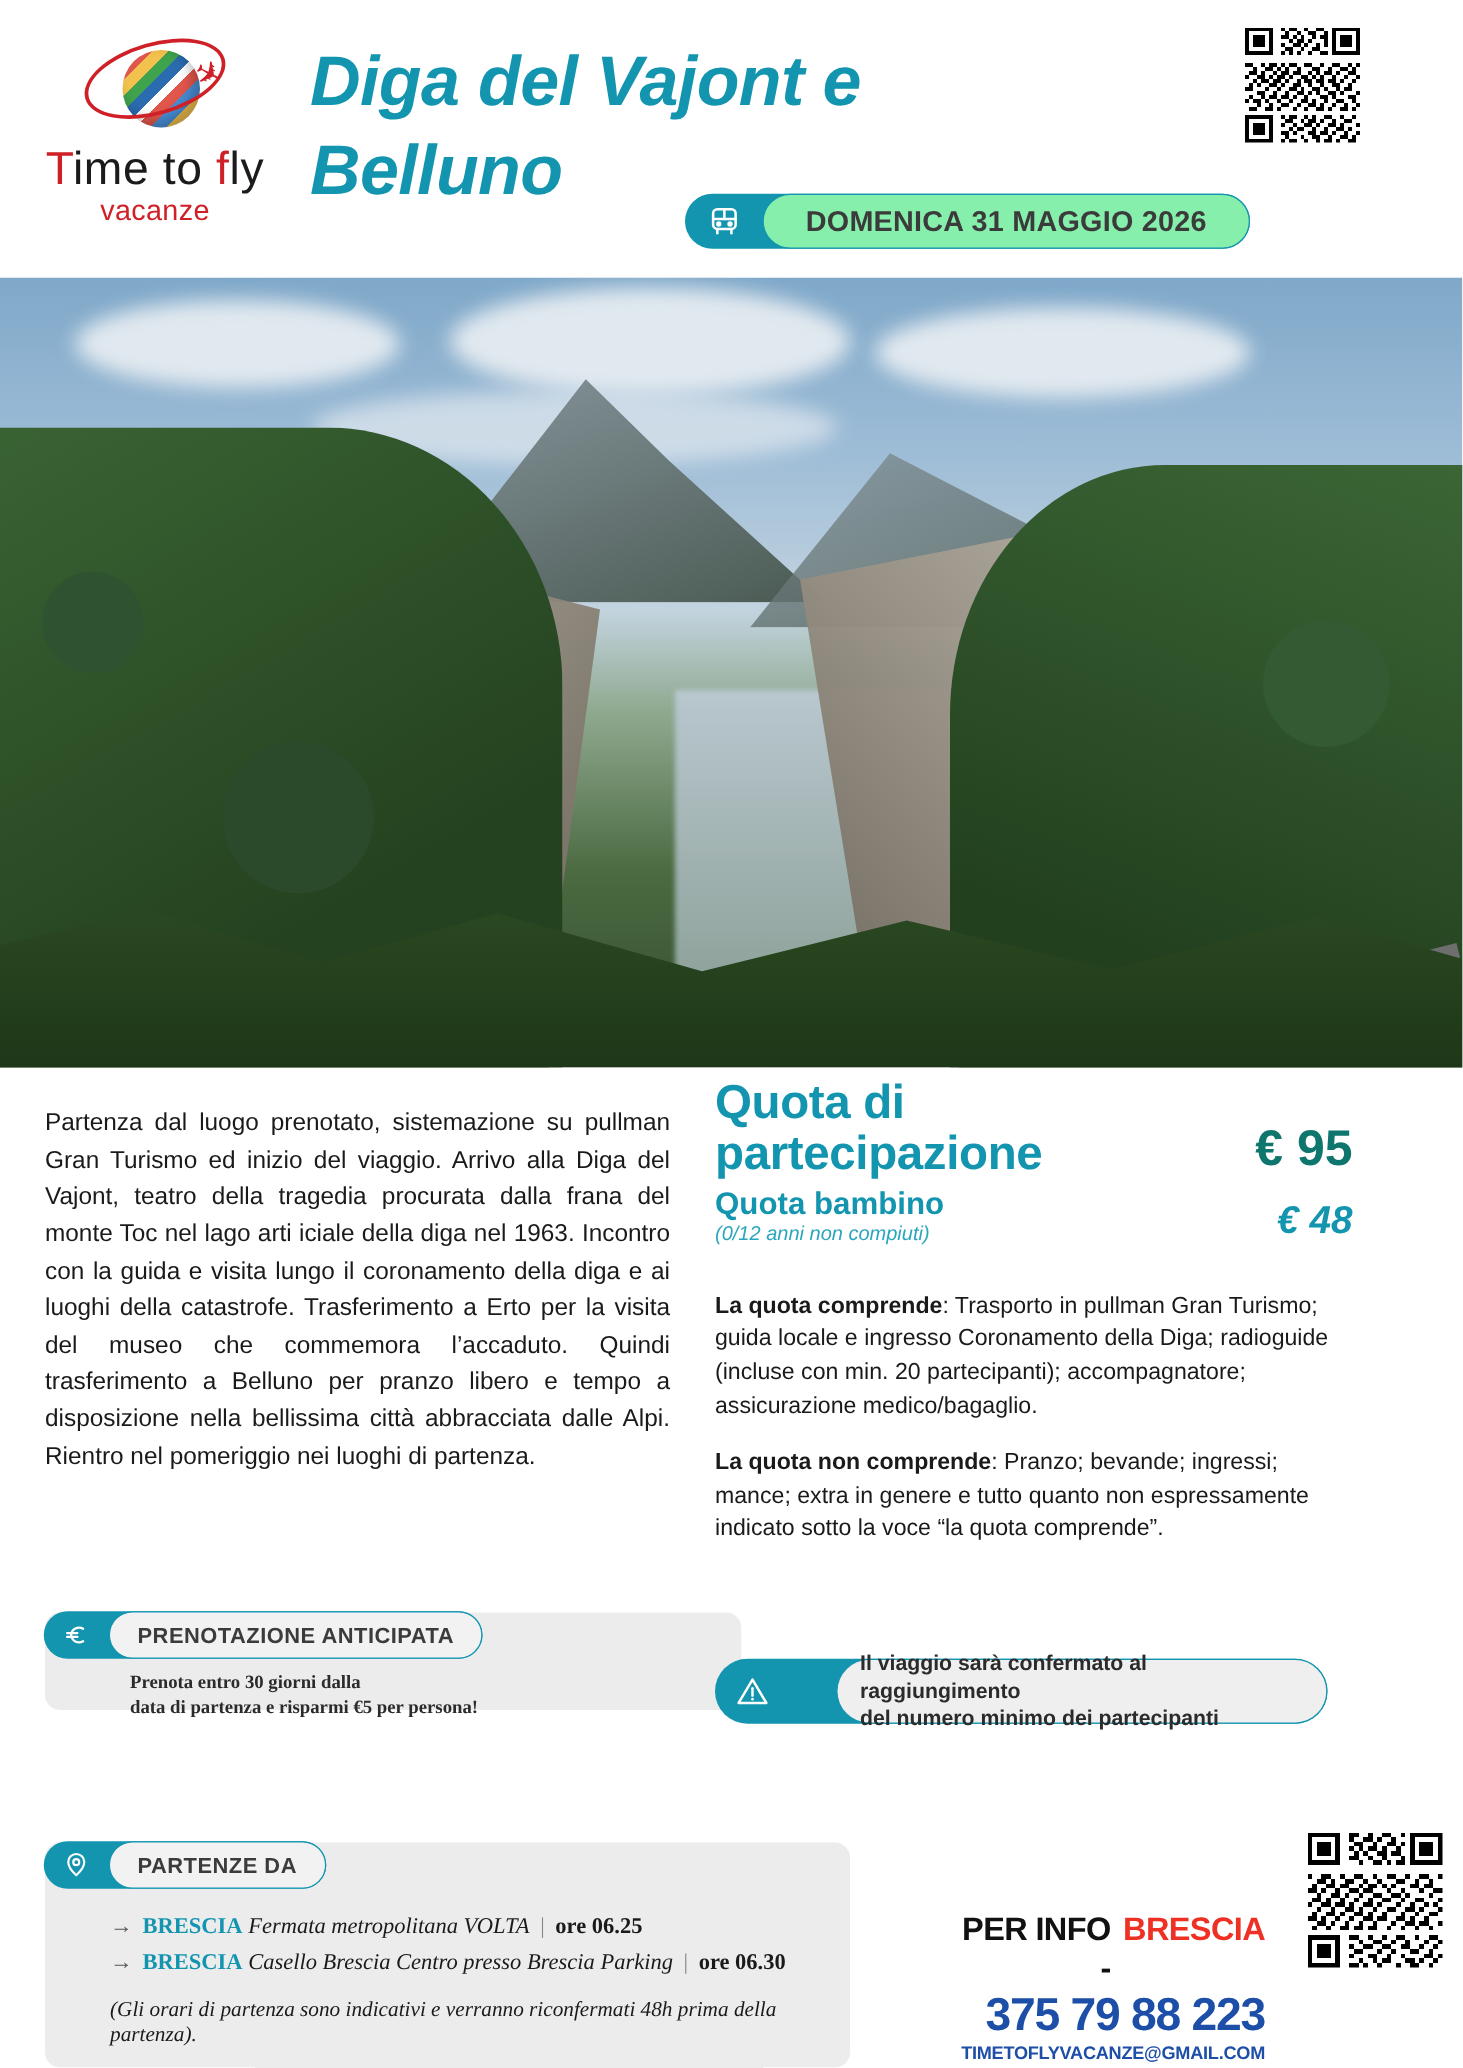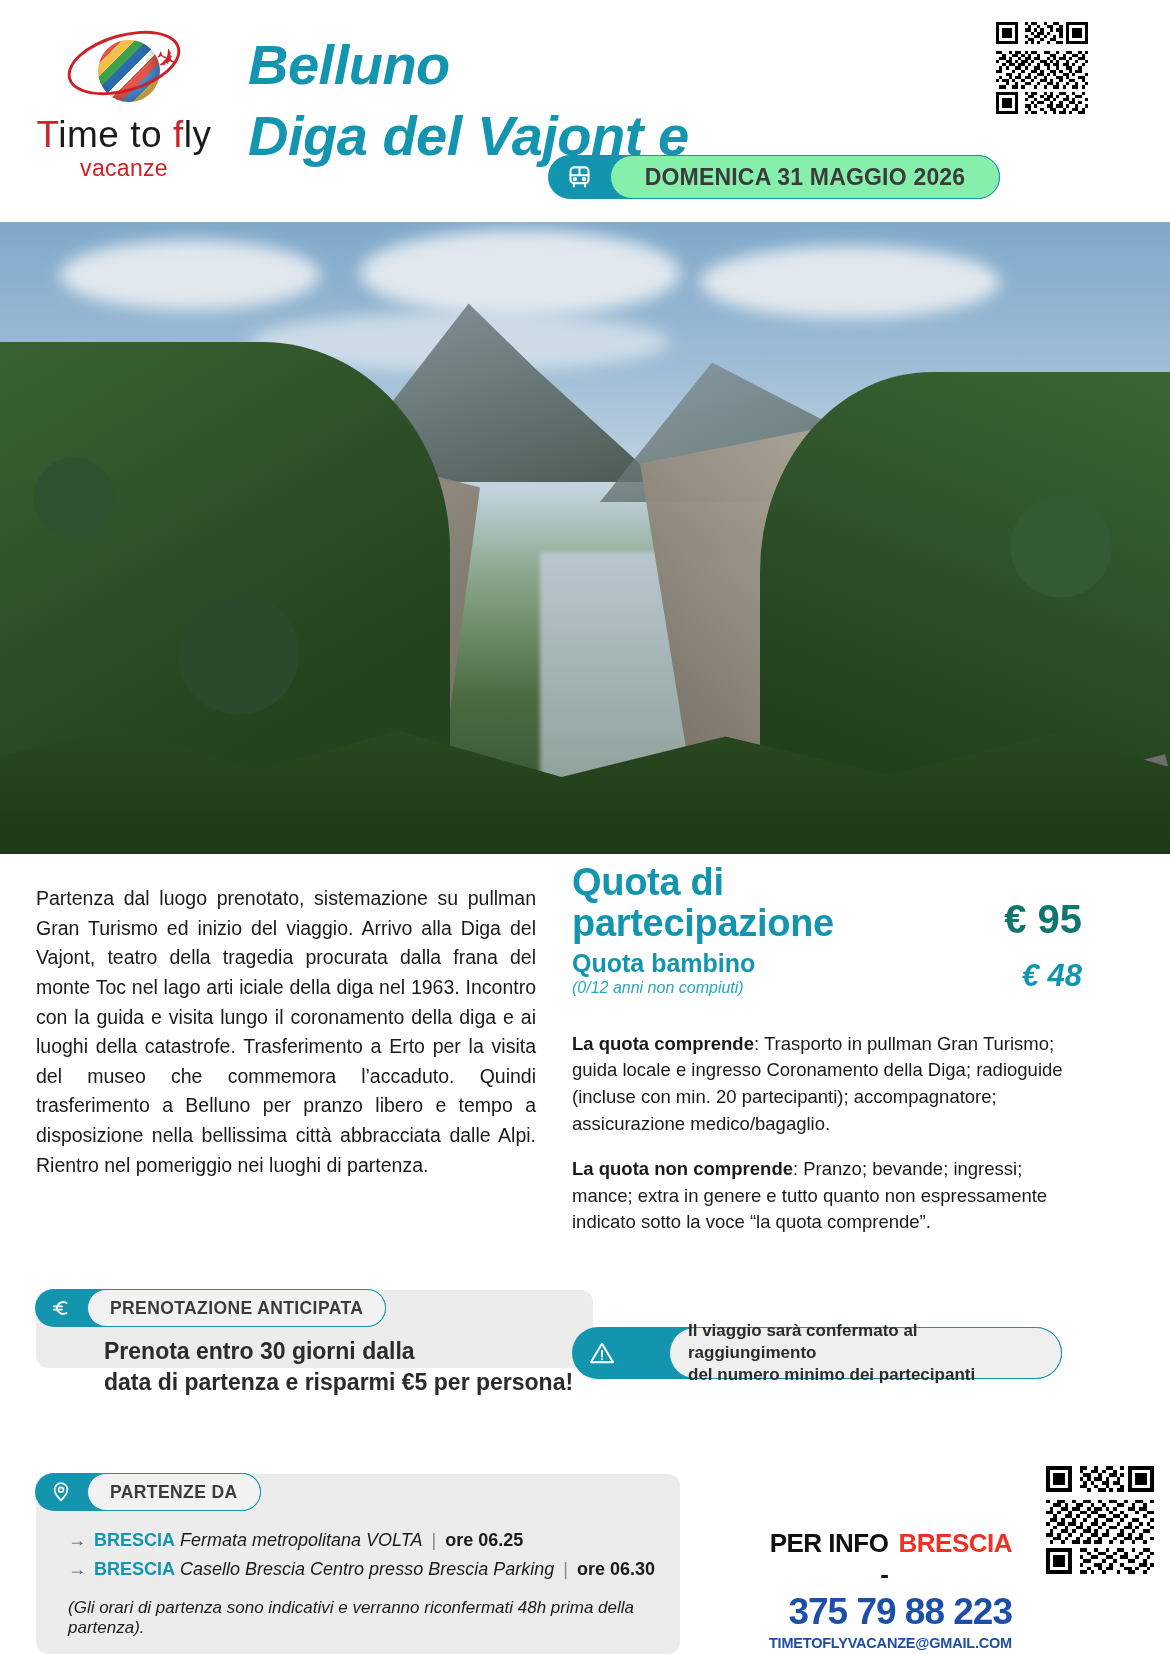--- a/index.html
+++ b/index.html
@@ -177,37 +177,37 @@
   }
   .pill .pic { width: 52px; display:flex; align-items:center; justify-content:center; color:#fff; }
   .pill .ptxt {
     background:#f2f2f2; border:1.5px solid #1395b0; border-radius: 19px;
     display:flex; align-items:center; padding: 0 22px;
     font-size: 17.5px; font-weight: 700; color:#3b3b3b; letter-spacing:.4px;
   }
 
   .panel-anticipata { left: 36px; top: 1290px; width: 557px; height: 78px; }
   .anticipata-body {
-    padding: 8px 0 0 68px; font-size: 23px; font-weight: 700; color:#2b2b2b; line-height:1.35;
+    padding: 8px 0 0 68px; font-size: 15px; font-weight: 700; color:#2b2b2b; line-height:1.35;font-family:Liberation Serif, serif;
   }
 
   .badge-warning {
     position:absolute; left: 572px; top: 1327px;
     display:flex; align-items:stretch; background:#1395b0; border-radius: 26px;
     height: 52px; width: 490px; gap: 37px;
   }
   .badge-warning .wic { width: 60px; display:flex; align-items:center; justify-content:center; color:#fff; }
   .badge-warning .wtxt {
     flex:1; background:#efefef; border:1.5px solid #1395b0; border-radius: 26px;
     display:flex; flex-direction:column; justify-content:center; padding: 0 18px;
     font-size: 17px; font-weight: 700; color:#2b2b2b; line-height:1.3;
   }
 
   .panel-partenze { left: 36px; top: 1474px; width: 644px; height: 180px; }
-  .partenze-list { padding: 14px 0 0 32px; }
+  .partenze-list { padding: 14px 0 0 52px; font-family: Liberation Serif, serif; }
   .dep-row { font-size: 18px; line-height: 1.62; color:#1a1a1a; white-space: nowrap; }
   .dep-row .arr { color:#555; margin-right: 8px; }
   .dep-row .city { color:#1395b0; font-weight: 700; }
   .dep-row .place { font-style: italic; color:#1a1a1a; }
   .dep-row .sep { color:#888; margin: 0 4px; }
   .dep-row .time { font-weight: 700; color:#1a1a1a; }
   .dep-note { margin-top: 14px; font-size: 17px; font-style: italic; color:#1a1a1a; }
 
   
   .contact { position: absolute; left: 762px; top: 1528px; width: 250px; text-align:right; }
@@ -232,22 +232,22 @@
         <div class="orbit"></div>
         <div class="plane">✈</div>
       </div>
       <div class="logo-name">
         <span class="k">T</span><span class="d">ime</span><span class="o"> to </span><span class="k">f</span><span class="d">ly</span>
       </div>
       <div class="logo-sub">vacanze</div>
     </div>
 
     <div class="title">
+      <div>Diga del Vajont e</div>
       <div>Belluno</div>
-      <div>Diga del Vajont e</div>
     </div>
 
     <svg class="qr-top" viewBox="0 0 29 29" shape-rendering="crispEdges">
       <rect width="29" height="29" fill="#fff"></rect>
       <g fill="#000">
         <rect x="0" y="0" width="7" height="7"></rect>
           <rect x="1" y="1" width="5" height="5" fill="#fff"></rect>
           <rect x="2" y="2" width="3" height="3"></rect>
         <rect x="22" y="0" width="7" height="7"></rect>
           <rect x="23" y="1" width="5" height="5" fill="#fff"></rect>

